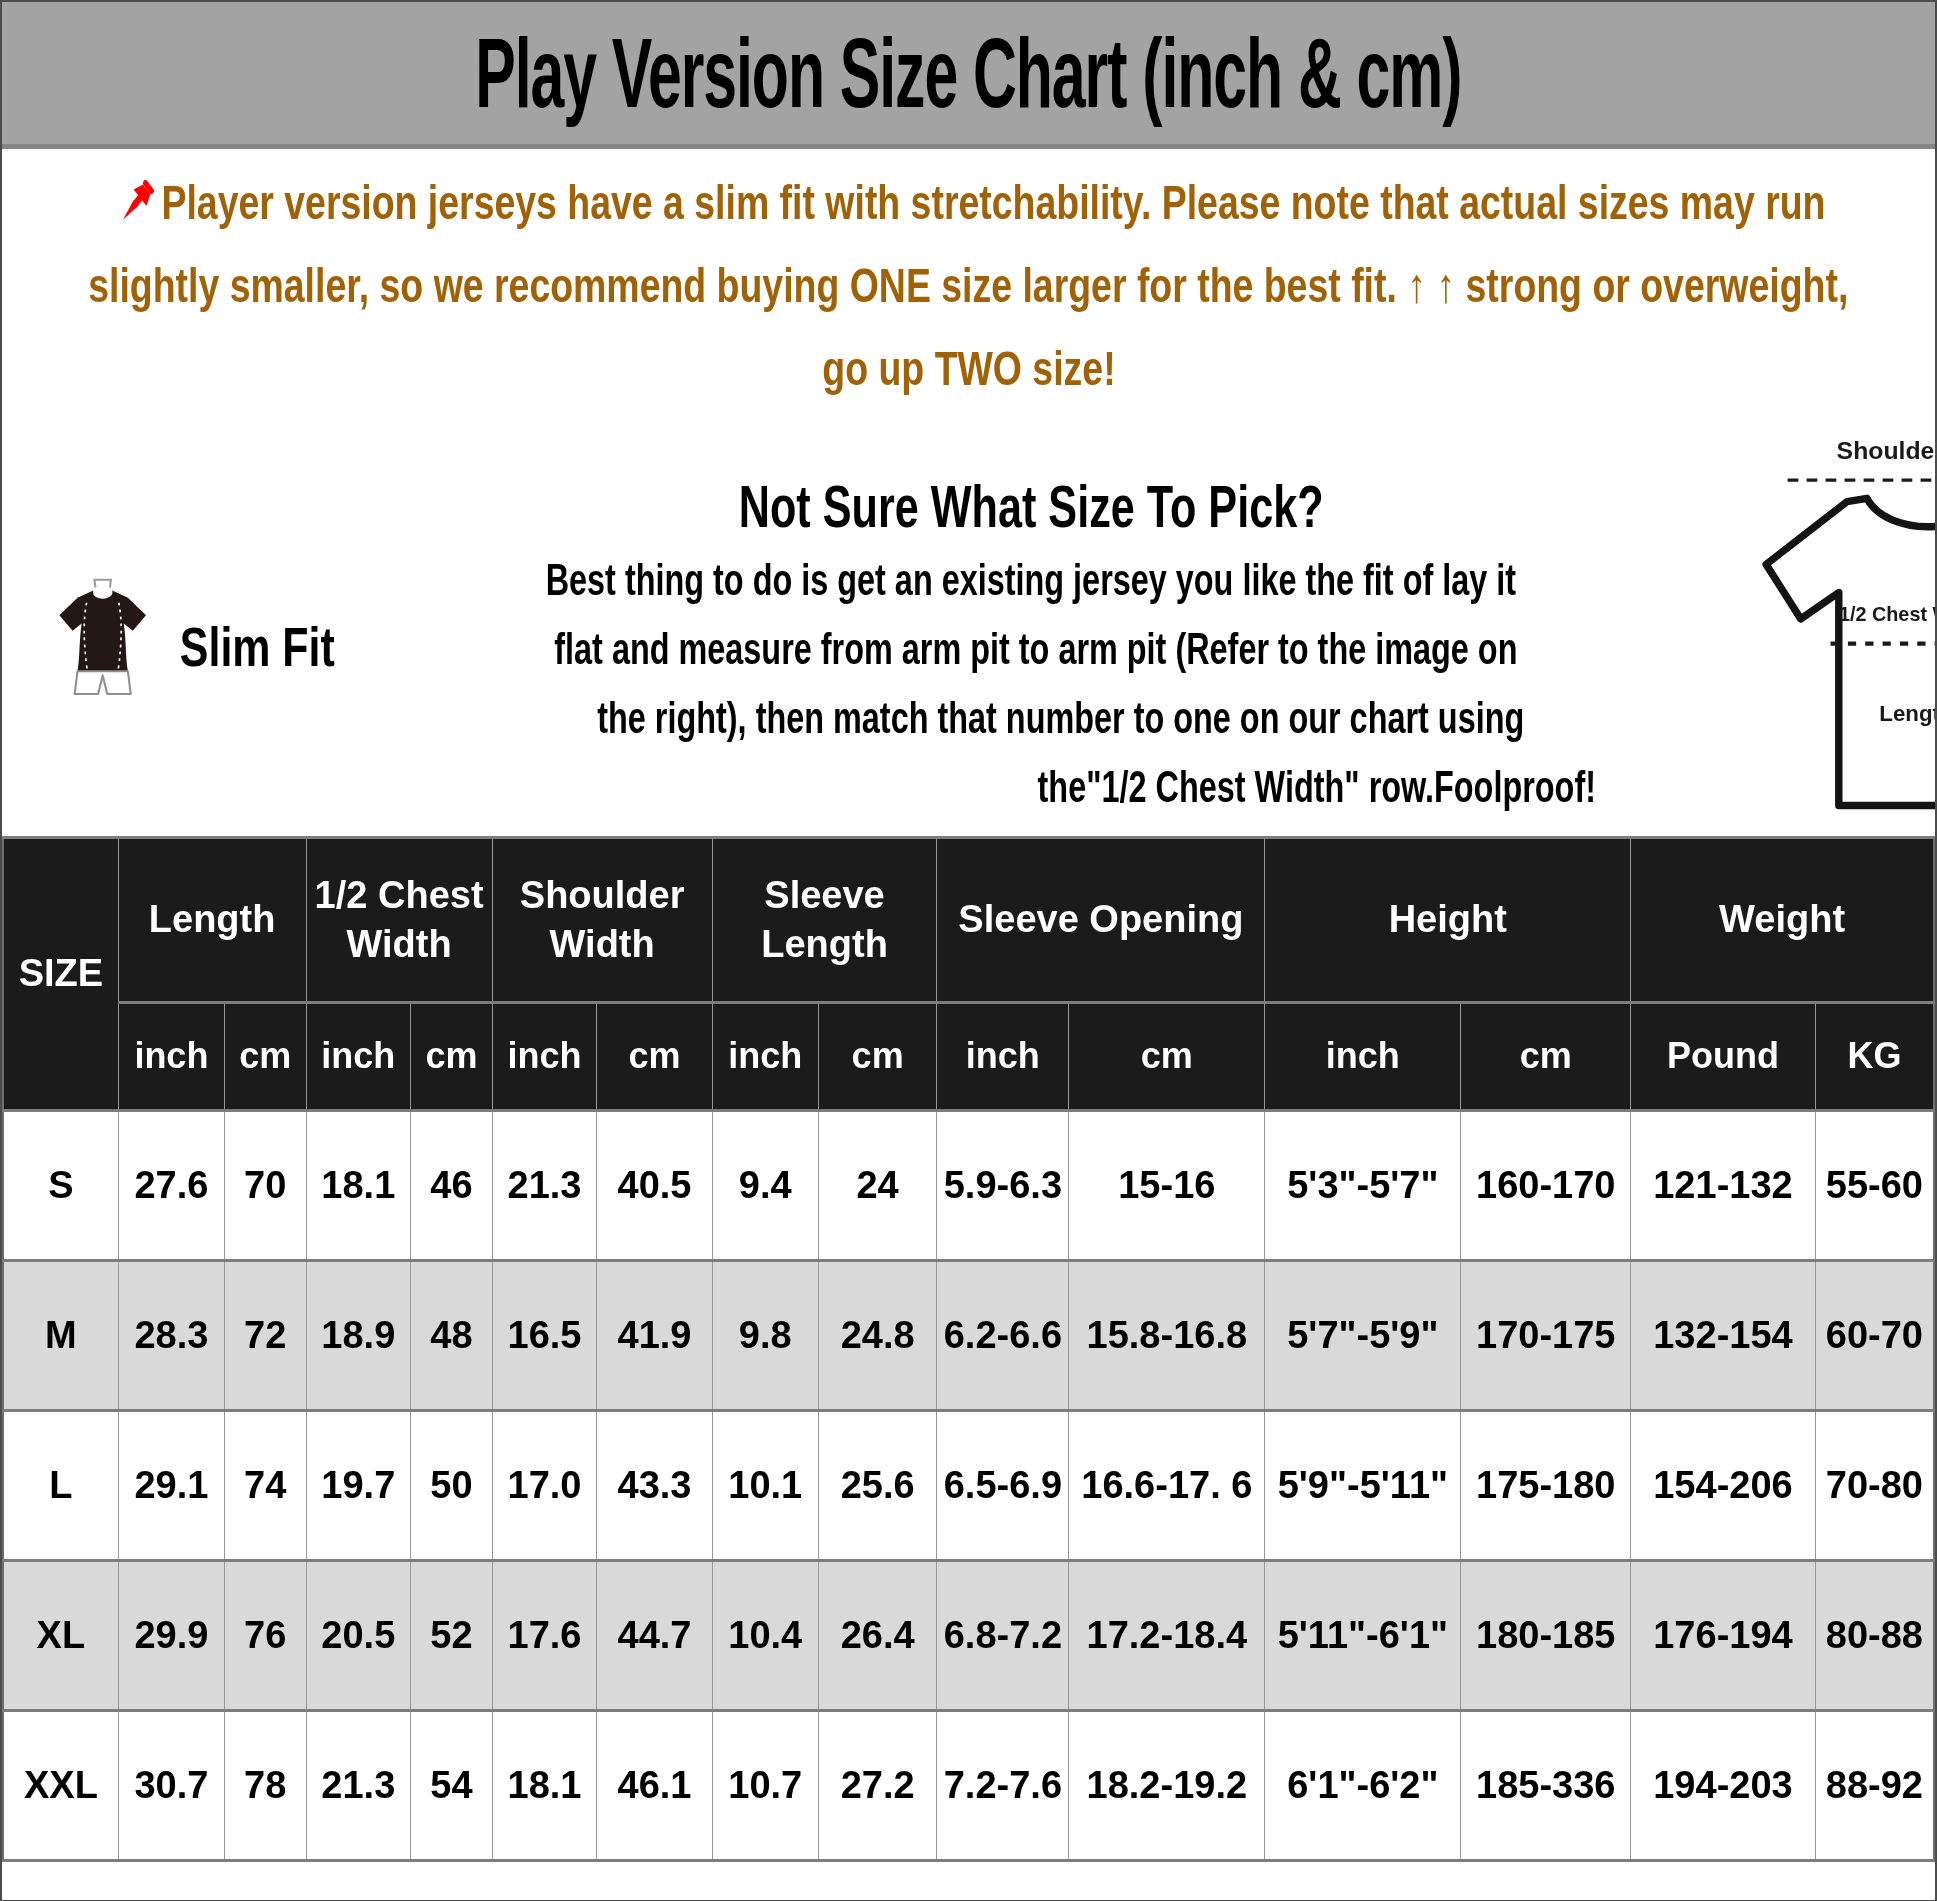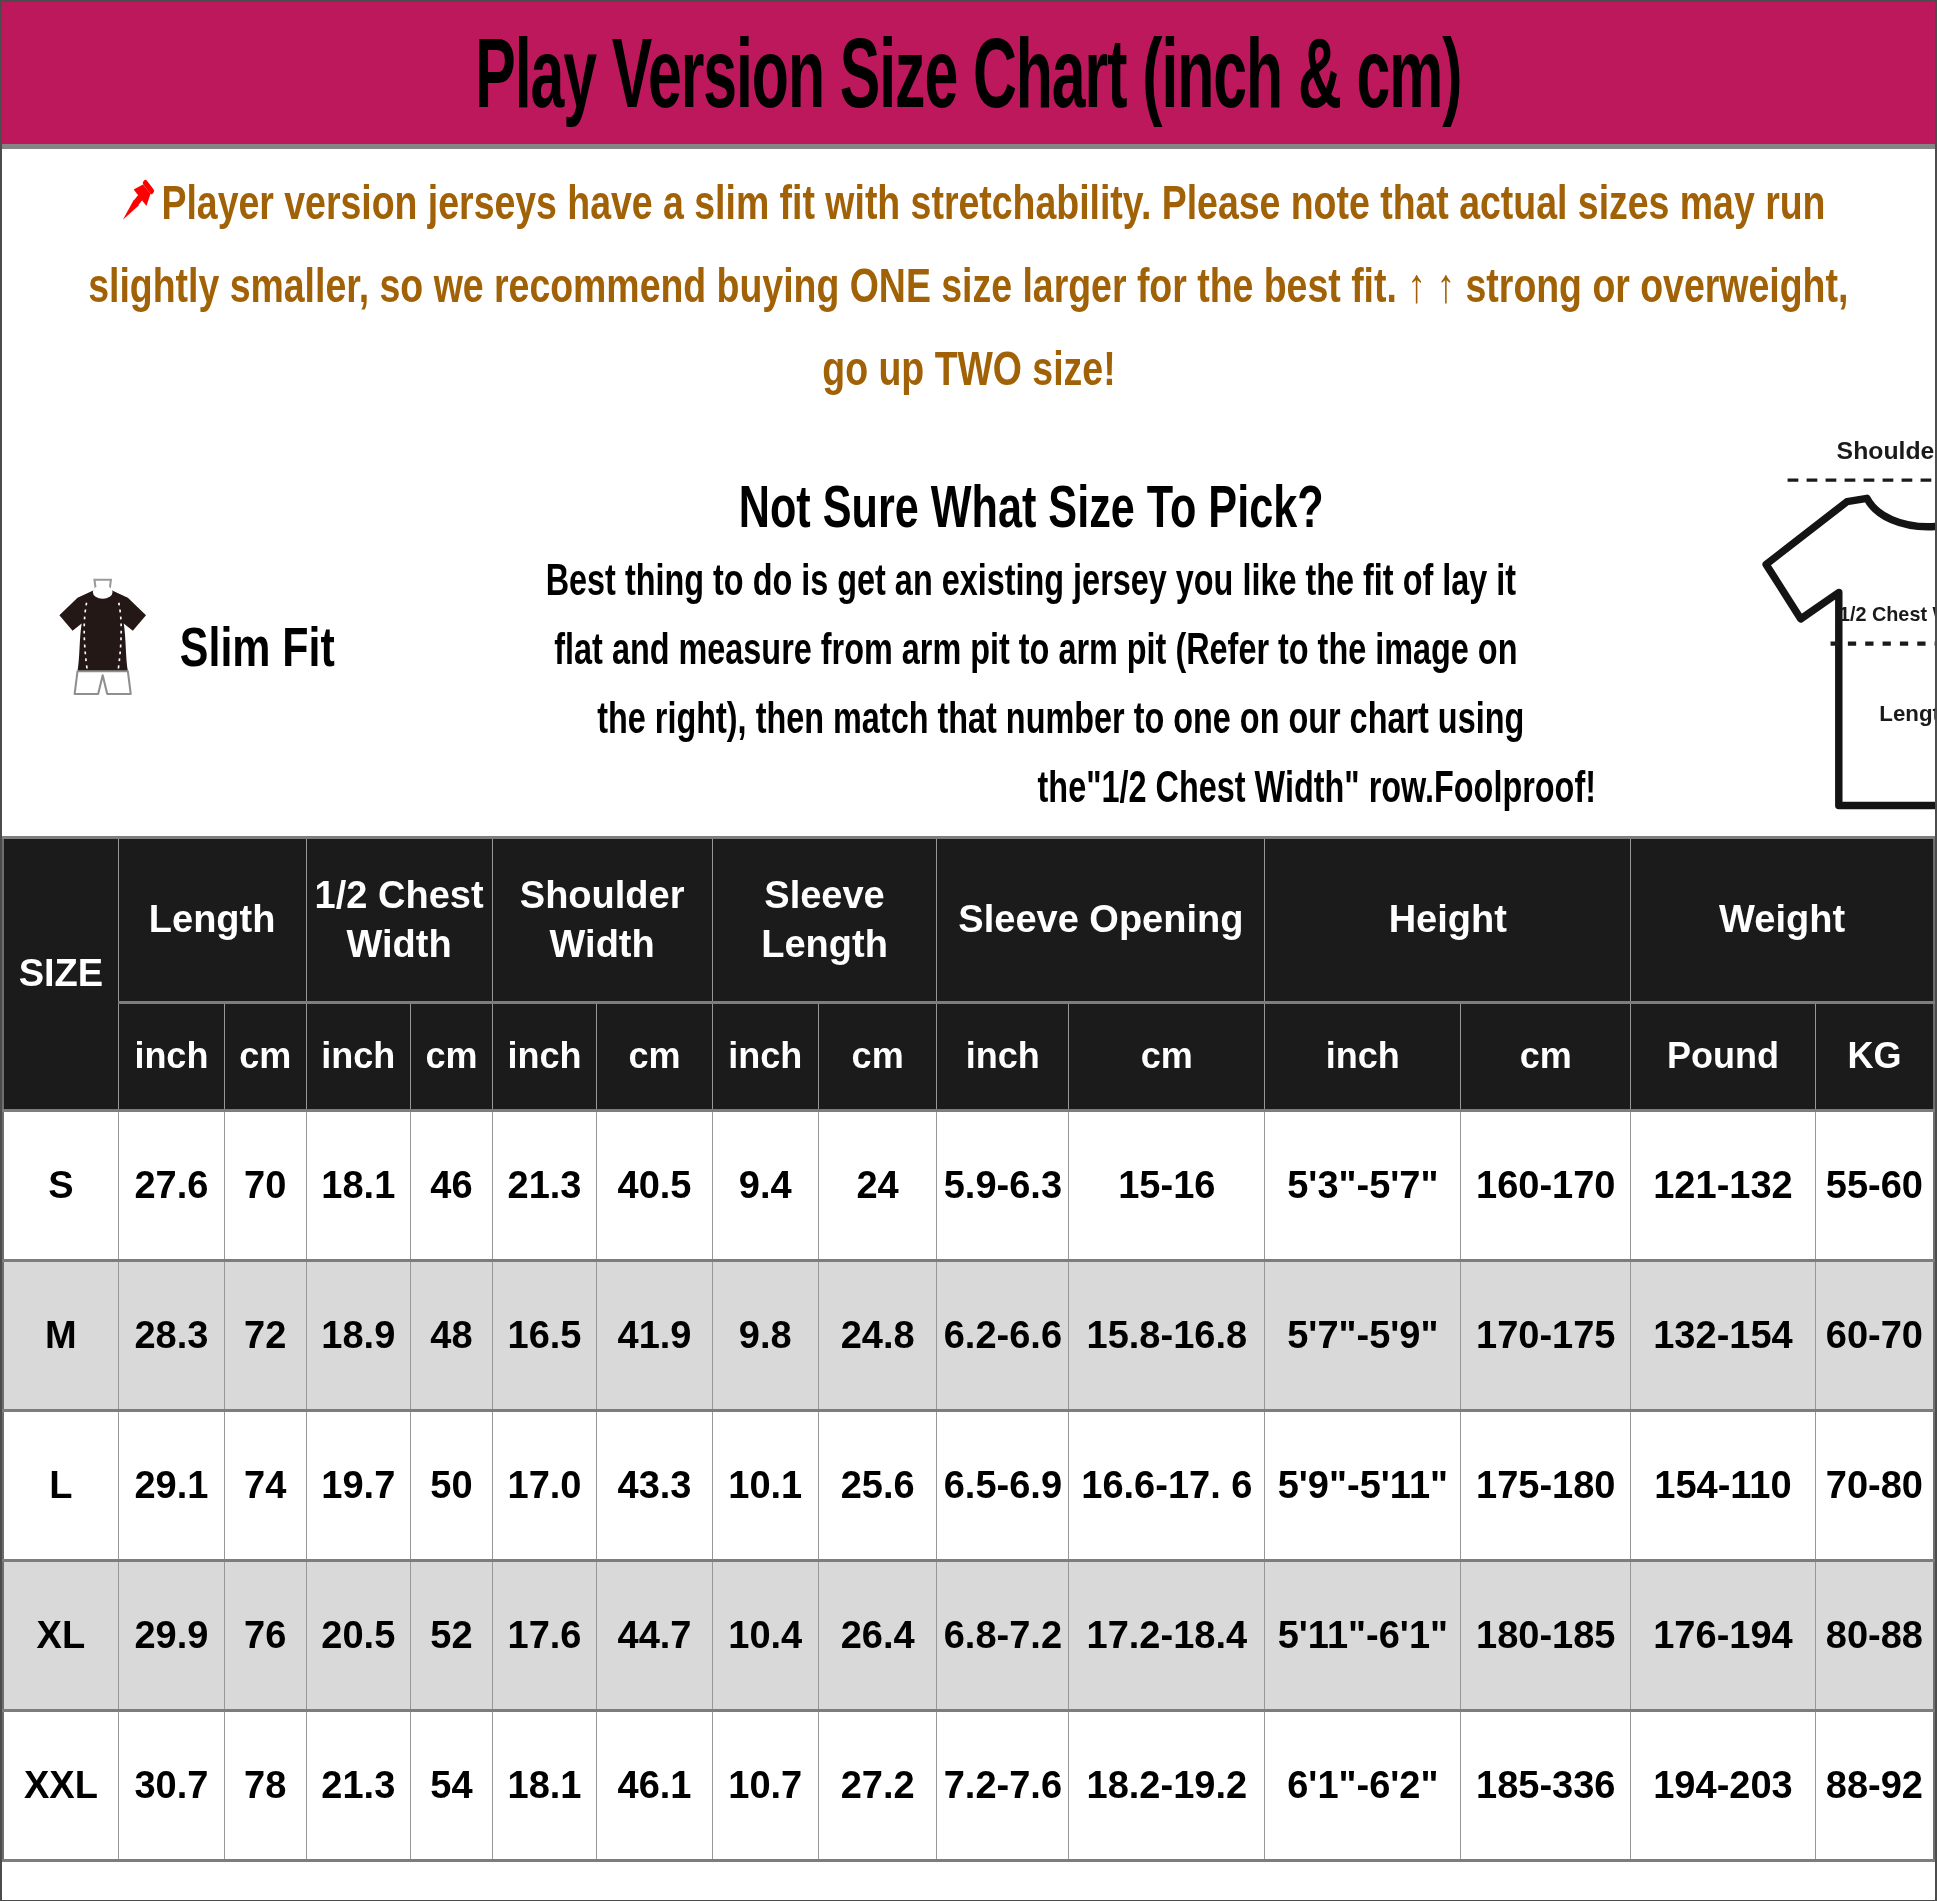--- a/index.html
+++ b/index.html
@@ -4,21 +4,21 @@
 <style>
   html,body{margin:0;padding:0;background:#fff;}
   .page{
     position:relative;width:1937px;height:1902px;box-sizing:border-box;
     border:2.5px solid #4c4c4c;background:#fff;overflow:hidden;
     font-family:"Liberation Sans",sans-serif;color:#000;
   }
   .squeeze{display:inline-block;transform:scaleX(var(--sx,.75));transform-origin:50% 50%;white-space:nowrap;}
 
   
-  .title-bar{height:142px;background:#be185d;border-bottom:5.8px solid #858585;
+  .title-bar{height:142px;background:#a3a3a3;border-bottom:5.8px solid #858585;
     display:flex;align-items:center;justify-content:center;}
   .title-text{font-size:98px;font-weight:700;letter-spacing:-1.7px;--sx:.62;}
 
   
   .note-sec{height:273px;padding-top:11.6px;box-sizing:border-box;}
   .note-line{height:83px;display:flex;align-items:center;justify-content:center;
     color:#a16207;font-size:48px;font-weight:700;}
   .note-line .squeeze{--sx:.78;display:inline-flex;align-items:center;}
   .pin-svg{width:61px;height:61px;margin-right:1.7px;flex:0 0 auto;}
 
@@ -224,21 +224,21 @@
         <td>19.7</td>
         <td>50</td>
         <td>17.0</td>
         <td>43.3</td>
         <td>10.1</td>
         <td>25.6</td>
         <td>6.5-6.9</td>
         <td>16.6-17. 6</td>
         <td>5'9"-5'11"</td>
         <td>175-180</td>
-        <td>154-110</td>
+        <td>154-206</td>
         <td>70-80</td>
       </tr>
       <tr class="alt">
         <td>XL</td>
         <td>29.9</td>
         <td>76</td>
         <td>20.5</td>
         <td>52</td>
         <td>17.6</td>
         <td>44.7</td>

